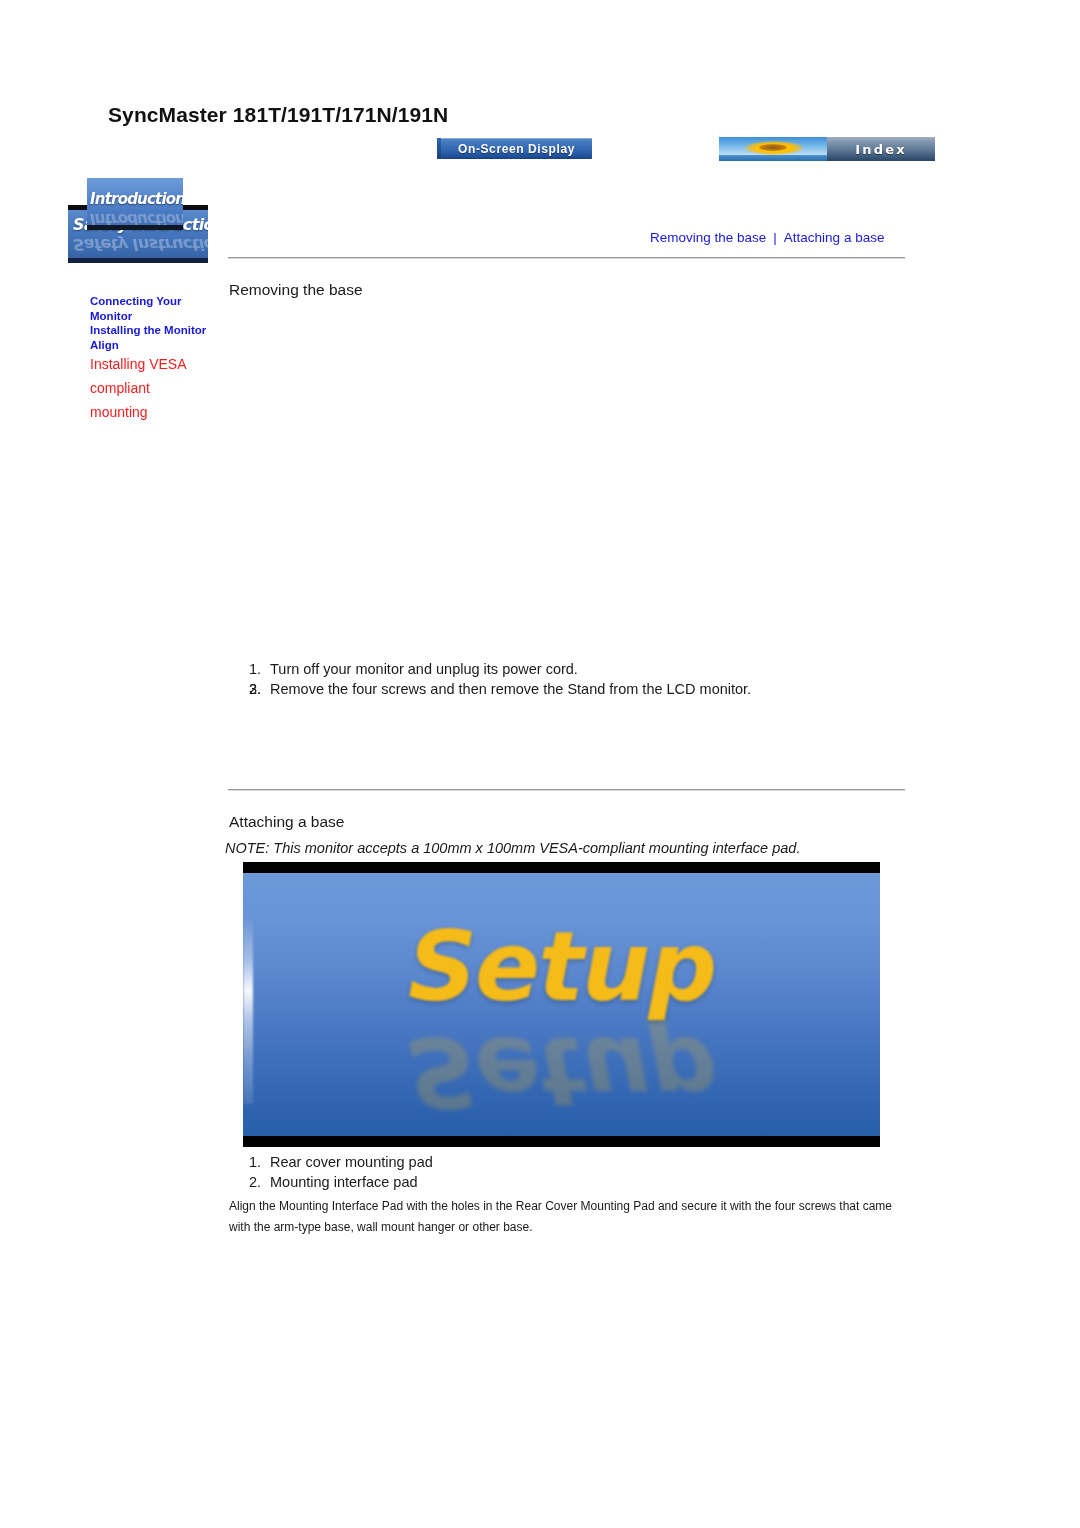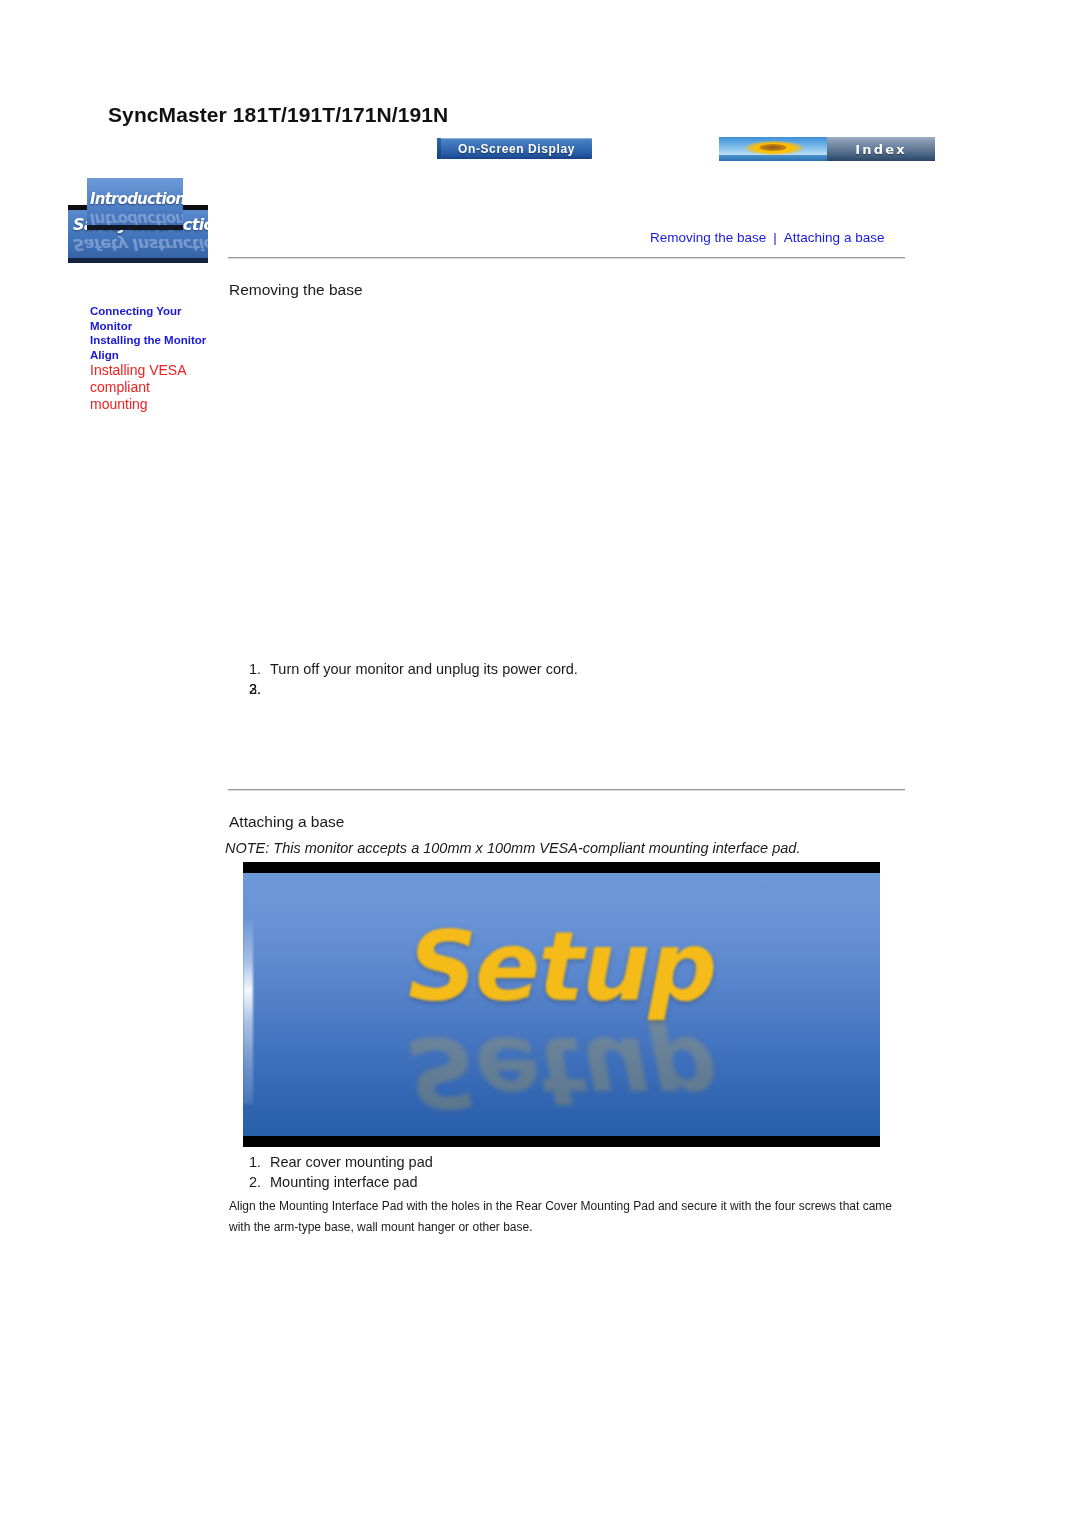--- a/index.html
+++ b/index.html
@@ -212,35 +212,35 @@
   .banner-intro .botbar {
     position: absolute;
     left: 0; bottom: 0; width: 100%; height: 5px;
     background: #111722;
   }
 
   
   .side-links {
     position: absolute;
     left: 90px;
-    top: 304px;
+    top: 294px;
     width: 120px;
   }
   .side-link {
     font-size: 11.5px;
     font-weight: bold;
     color: #1818d8;
     line-height: 14.6px;
     cursor: pointer;
   }
   .side-link-active {
     font-size: 14px;
     font-weight: normal;
     color: #f02020;
-    line-height: 17px;
+    line-height: 24px;
     cursor: pointer;
   }
 
   
   .crumb-links {
     position: absolute;
     left: 634px;
     top: 230px;
     font-size: 13.5px;
     color: #1818e0;
@@ -439,20 +439,21 @@
 <ul class="num-list list-removing">
   <li>
     <span class="num">1.</span>
     <span>Turn off your monitor and unplug its power cord.</span>
   </li>
   <li>
     <span class="num">2.</span>
   </li>
   <li>
     <span class="num">3.</span>
+    <span>Remove the four screws and then remove the Stand from the LCD monitor.</span>
   </li>
 </ul>
 
 <div class="hr hr-2"></div>
 <div class="sec-heading sec-heading-2">Attaching a base</div>
 <div class="note-line">NOTE: This monitor accepts a 100mm x 100mm VESA-compliant mounting interface pad.</div>
 
 <div class="setup-figure">
   <div class="bar-top"></div>
   <div class="setup-canvas">

